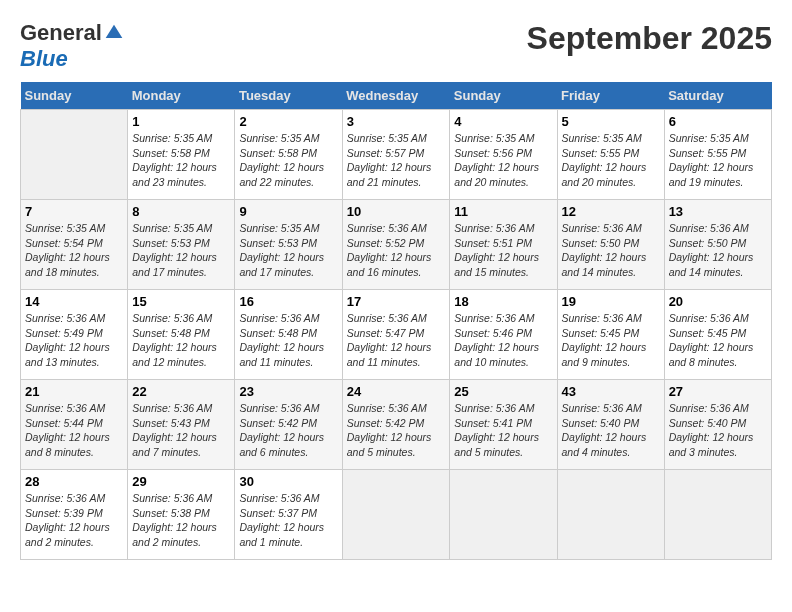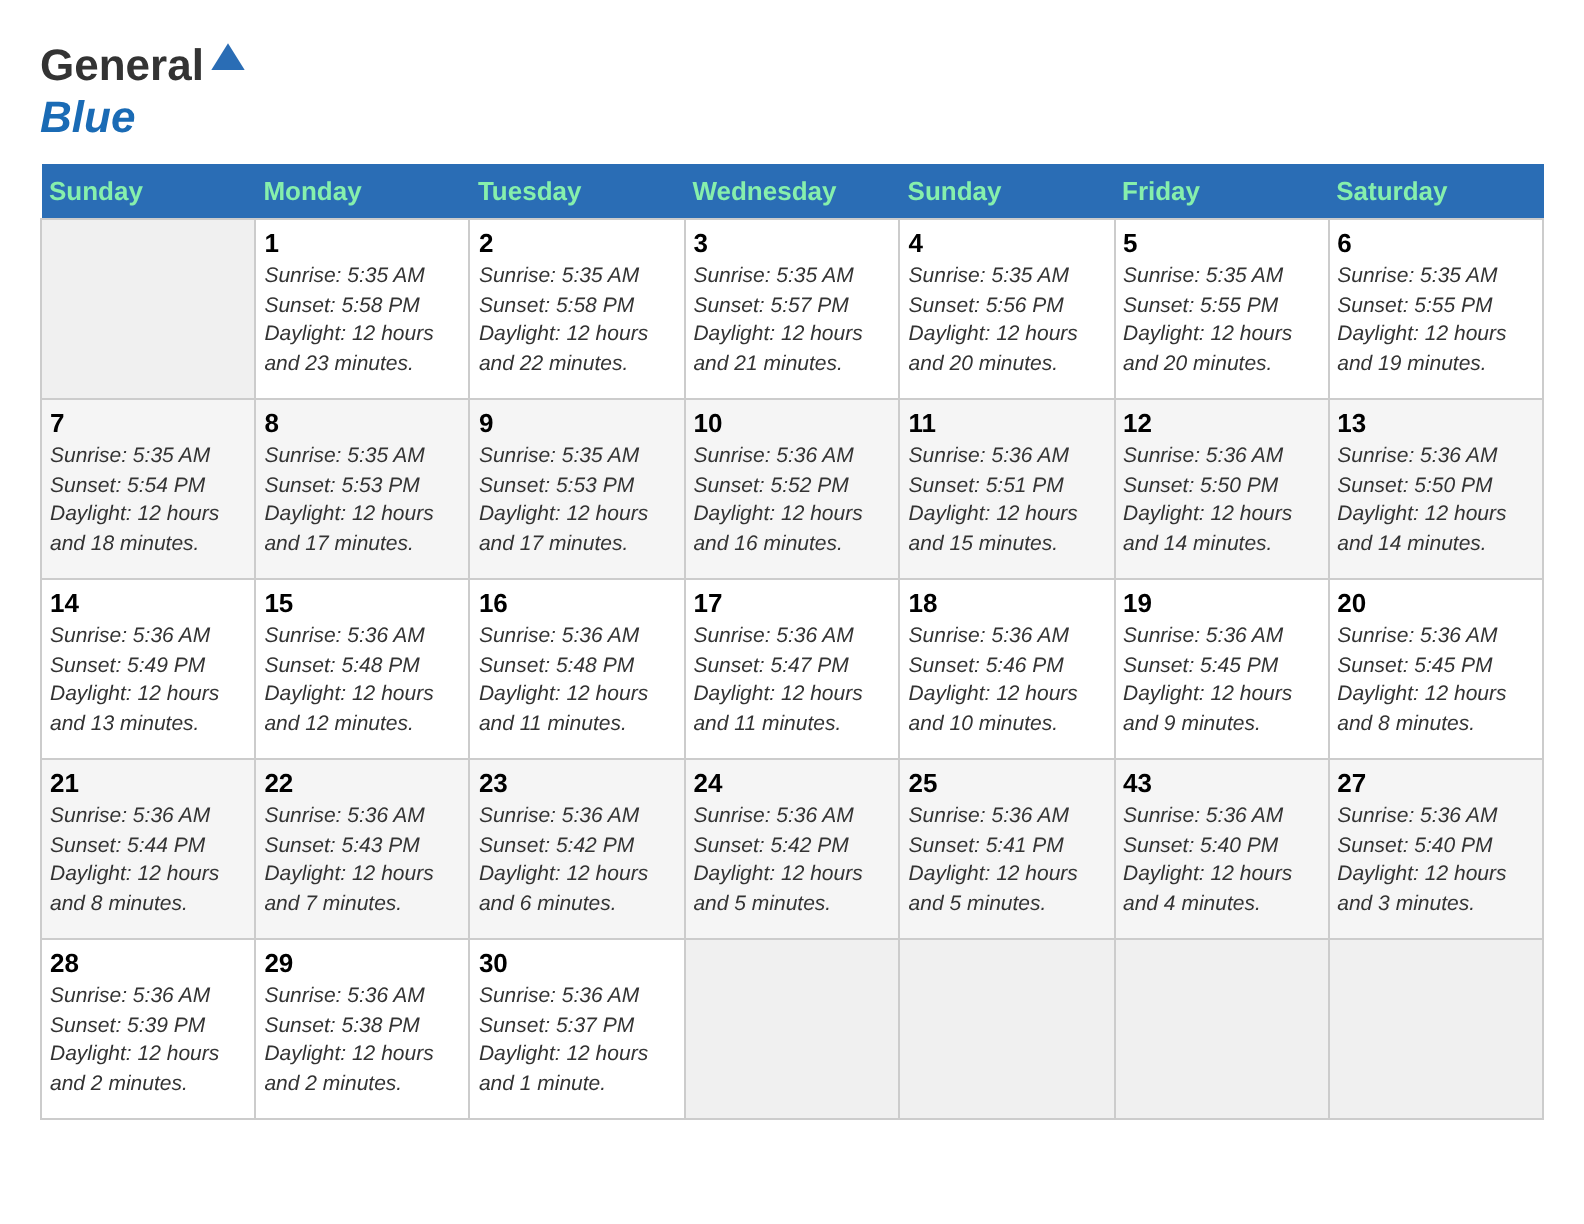--- a/index.html
+++ b/index.html
@@ -16,20 +16,21 @@
       align-items: flex-start;
       margin-bottom: 10px;
     }
     .logo {
       display: flex;
       flex-direction: column;
       align-items: flex-start;
     }
     .logo-text {
       display: flex;
+      align-items: center;
     }
     .logo-general {
       font-size: 22px;
       font-weight: bold;
       color: #333;
     }
     .logo-blue {
       font-size: 22px;
       font-weight: bold;
       color: #1a6bb5;
@@ -52,21 +53,21 @@
       font-size: 16px;
       color: #555;
     }
     table {
       width: 100%;
       border-collapse: collapse;
       font-size: 11px;
     }
     thead tr th {
       background-color: #2a6db5;
-      color: #86efac;
+      color: #e5e5e5;
       padding: 6px 4px;
       text-align: left;
       font-size: 13px;
       font-weight: bold;
     }
     tbody tr td {
       border: 1px solid #ccc;
       vertical-align: top;
       padding: 4px;
       width: 108px;
@@ -105,20 +106,21 @@
   <div class="logo">
     <div class="logo-text">
       <span class="logo-general">General</span>
       <svg class="logo-icon" viewBox="0 0 24 24">
         <polygon points="12,2 22,18 2,18" fill="#2a6db5"></polygon>
       </svg>
     </div>
     <span class="logo-blue">Blue</span>
   </div>
   <div class="title-block">
+    <div class="month-title">September 2025</div>
   </div>
 </div>
 
 <table>
   <thead>
     <tr>
     <th>Sunday</th>
         <th>Monday</th>
         <th>Tuesday</th>
         <th>Wednesday</th>

